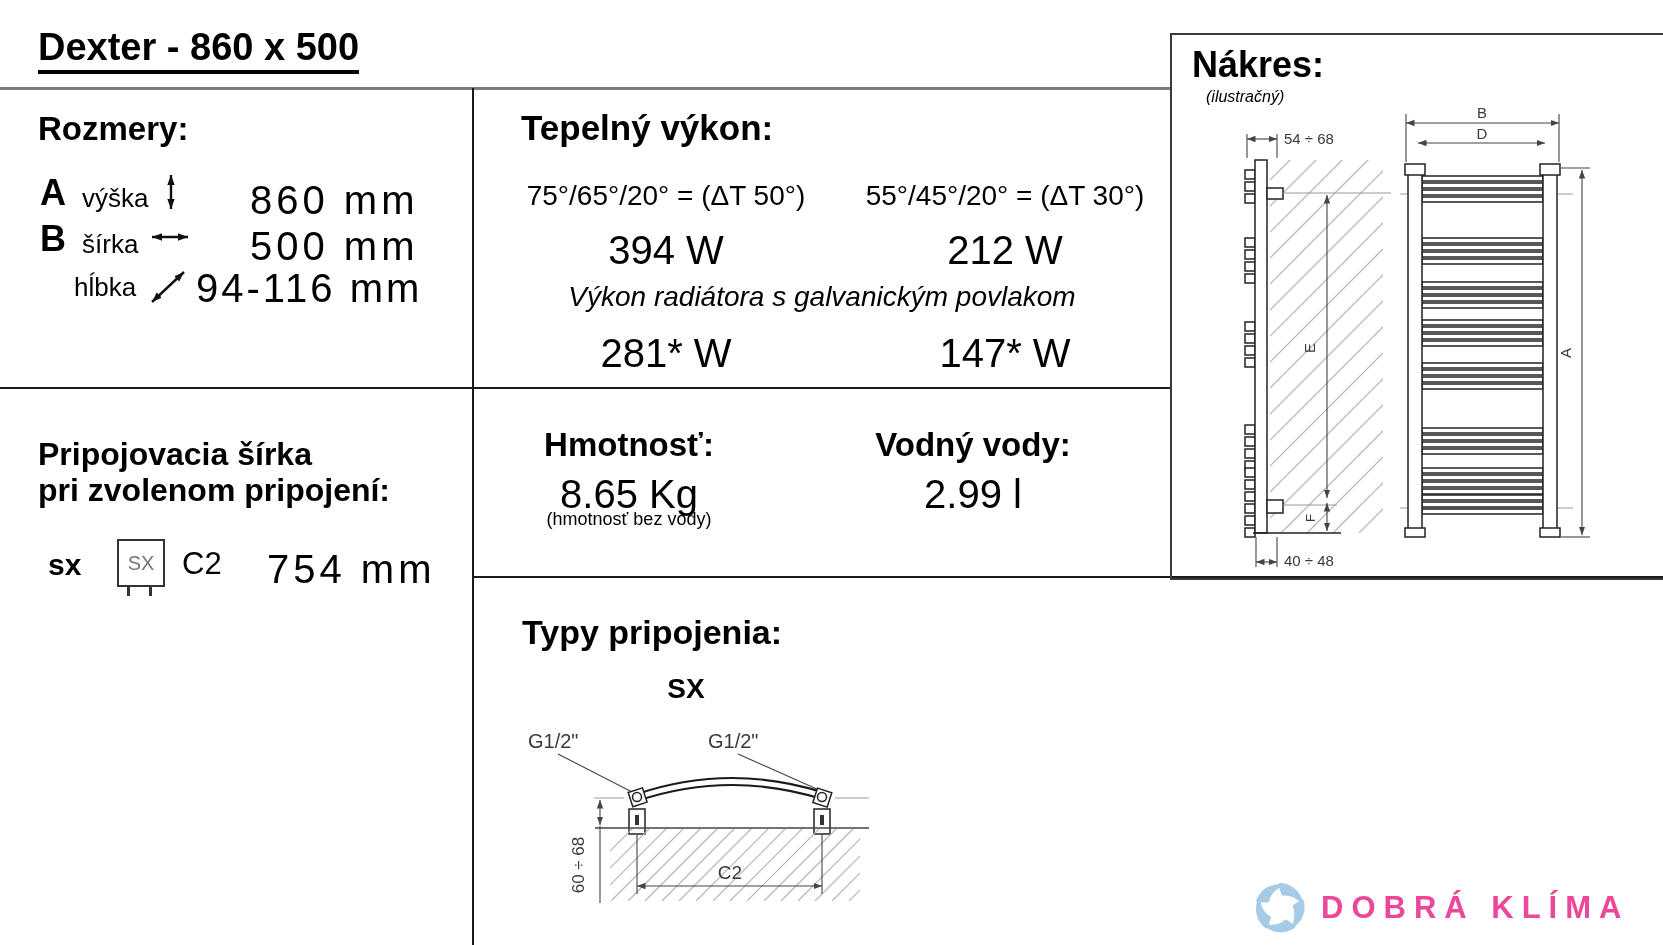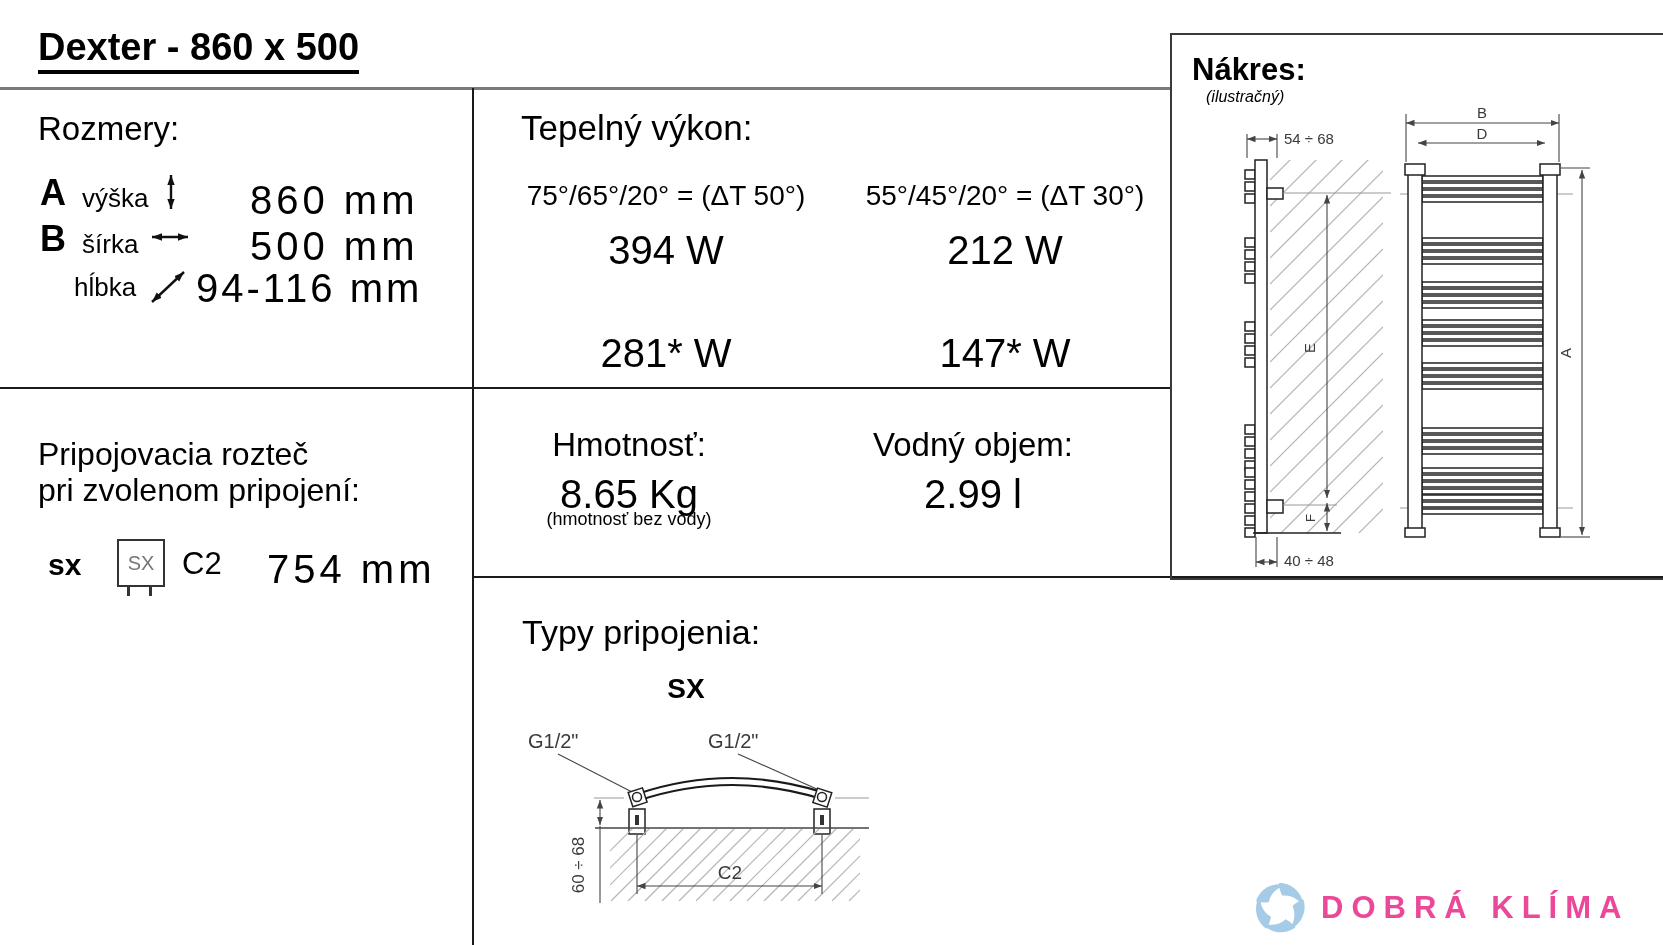--- a/index.html
+++ b/index.html
@@ -12,21 +12,21 @@
   
   .hline,.vline{position:absolute;background:#1a1a1a;}
   #rule-top{left:0;top:87px;width:1172px;height:3px;background:#7a7a7a;}
   #line-mid{left:0;top:387px;width:1172px;height:2px;}
   #line-low{left:472px;top:576px;width:1191px;height:2px;}
   #line-vert{left:472px;top:88px;width:2px;height:857px;}
   
   #nakres-box{position:absolute;left:1170px;top:33px;width:493px;height:543px;
               border-left:2px solid #3a3a3a;border-top:2px solid #3a3a3a;border-bottom:2px solid #3a3a3a;}
   
-  .h1{font-size:33px;font-weight:normal;}
+  .h1{font-size:33px;font-weight:bold;}
   .val{font-size:40px;}
   .sp{letter-spacing:4px;}
   .lbl{font-size:26px;}
   .keyletter{font-size:36px;font-weight:bold;}
   .formula{font-size:28px;}
   .italic-note{font-size:28px;font-style:italic;}
   .small-note{font-size:18px;}
   .dimtext{fill:#3a3a3a;font-family:"Liberation Sans",sans-serif;}
   svg text{font-family:"Liberation Sans",sans-serif;}
   .draw{stroke:#222;fill:#fff;stroke-width:1.5;}
@@ -82,40 +82,41 @@
   <svg class="abs" style="left:142px;top:262px" width="52" height="50">
     <line x1="10" y1="40" x2="42" y2="10" stroke="#111" stroke-width="2.4" marker-start="url(#arrB)" marker-end="url(#arrB)"></line>
   </svg>
   <div class="abs val" style="left:196px;top:266px;letter-spacing:3px">94-116 mm</div>
 
   <div class="abs h1" style="left:521px;top:108px;font-size:35px">Tepelný výkon:</div>
   <div class="abs formula ctr" style="left:486px;top:180px;width:360px">75°/65°/20° = (ΔT 50°)</div>
   <div class="abs formula ctr" style="left:825px;top:180px;width:360px">55°/45°/20° = (ΔT 30°)</div>
   <div class="abs val ctr" style="left:486px;top:228px;width:360px">394 W</div>
   <div class="abs val ctr" style="left:825px;top:228px;width:360px">212 W</div>
+  <div class="abs italic-note ctr" style="left:472px;top:281px;width:700px">Výkon radiátora s galvanickým povlakom</div>
   <div class="abs val ctr" style="left:486px;top:331px;width:360px">281* W</div>
   <div class="abs val ctr" style="left:825px;top:331px;width:360px">147* W</div>
 
   <div class="abs h1" style="left:38px;top:436px;font-size:32px;line-height:36px;white-space:normal;width:430px">
-    <span>Pripojovacia rozteč</span><br>
+    <span>Pripojovacia šírka</span><br>
     <span>pri zvolenom pripojení:</span>
   </div>
   <div class="abs" style="left:48px;top:548px;font-size:30px;font-weight:bold">sx</div>
   <div id="sx-box">
     <span>SX</span>
   </div>
   <div class="abs boxleg" style="left:127px"></div>
   <div class="abs boxleg" style="left:149px"></div>
   <div class="abs" style="left:182px;top:546px;font-size:31px">C2</div>
   <div class="abs val sp" style="left:267px;top:547px">754 mm</div>
 
   <div class="abs h1 ctr" style="left:472px;top:426px;width:314px">Hmotnosť:</div>
   <div class="abs val ctr" style="left:472px;top:472px;width:314px">8.65 Kg</div>
   <div class="abs small-note ctr" style="left:472px;top:509px;width:314px">(hmotnosť bez vody)</div>
-  <div class="abs h1 ctr" style="left:816px;top:426px;width:314px">Vodný objem:</div>
+  <div class="abs h1 ctr" style="left:816px;top:426px;width:314px">Vodný vody:</div>
   <div class="abs val ctr" style="left:816px;top:472px;width:314px">2.99 l</div>
 
   <div class="abs h1" style="left:522px;top:613px;font-size:34px">Typy pripojenia:</div>
   <div class="abs ctr" style="left:626px;top:673px;width:120px;font-size:28px;font-weight:bold">SX</div>
 
   <svg class="abs" style="left:520px;top:713px" width="380" height="205" viewBox="0 0 380 205">
 
     <text x="8" y="35" font-size="20" class="dimtext">G1/2"</text>
     <text x="188" y="35" font-size="20" class="dimtext">G1/2"</text>
     <line x1="38" y1="41" x2="114" y2="80" class="dline"></line>
@@ -169,21 +170,21 @@
     <line x1="80" y1="113" x2="80" y2="190" class="dline"></line>
     <text x="64" y="152" font-size="17" class="dimtext" text-anchor="middle" transform="rotate(-90 64 152)">60 ÷ 68</text>
 
     <line x1="117" y1="122" x2="117" y2="181" class="dline"></line>
     <line x1="302" y1="122" x2="302" y2="181" class="dline"></line>
     <line x1="117" y1="173" x2="302" y2="173" class="dline" marker-start="url(#arrG)" marker-end="url(#arrG)"></line>
     <text x="210" y="166" font-size="19" class="dimtext" text-anchor="middle">C2</text>
   </svg>
 
   <div id="nakres-box"></div>
-  <div class="abs" style="left:1192px;top:52px;font-size:31px;font-weight:bold">Nákres:</div>
+  <div class="abs" style="left:1192px;top:44px;font-size:36px;font-weight:bold">Nákres:</div>
   <div class="abs" style="left:1206px;top:88px;font-size:16px;font-style:italic">(ilustračný)</div>
 
   <svg class="abs" style="left:1175px;top:100px" width="486" height="475" viewBox="0 0 486 475">
 
     <clipPath id="wallclip">
         <rect x="95" y="60" width="113" height="373"></rect>
       </clipPath>
     <g id="wall-hatch" clip-path="url(#wallclip)">
         <line x1="95" y1="80" x2="208" y2="-33" class="hatchline"></line>
         <line x1="95" y1="106" x2="208" y2="-7" class="hatchline"></line>

